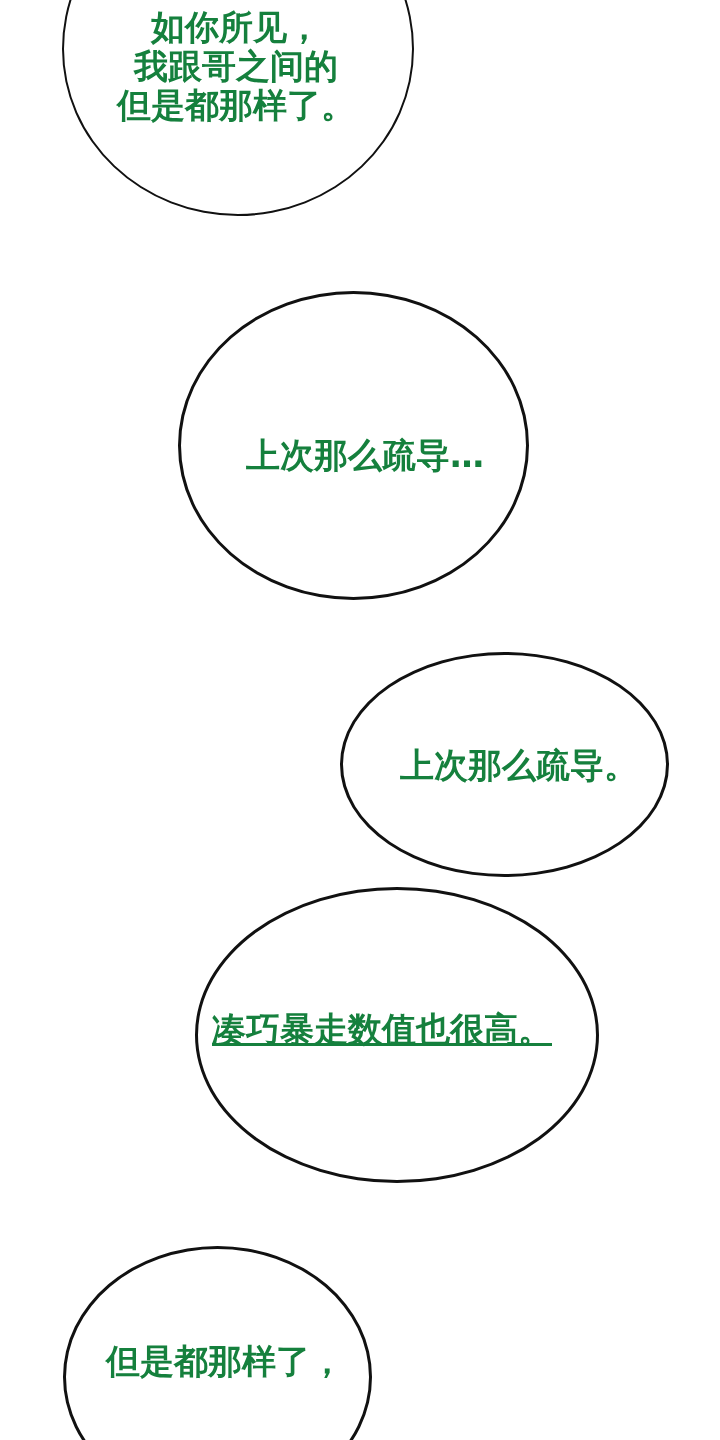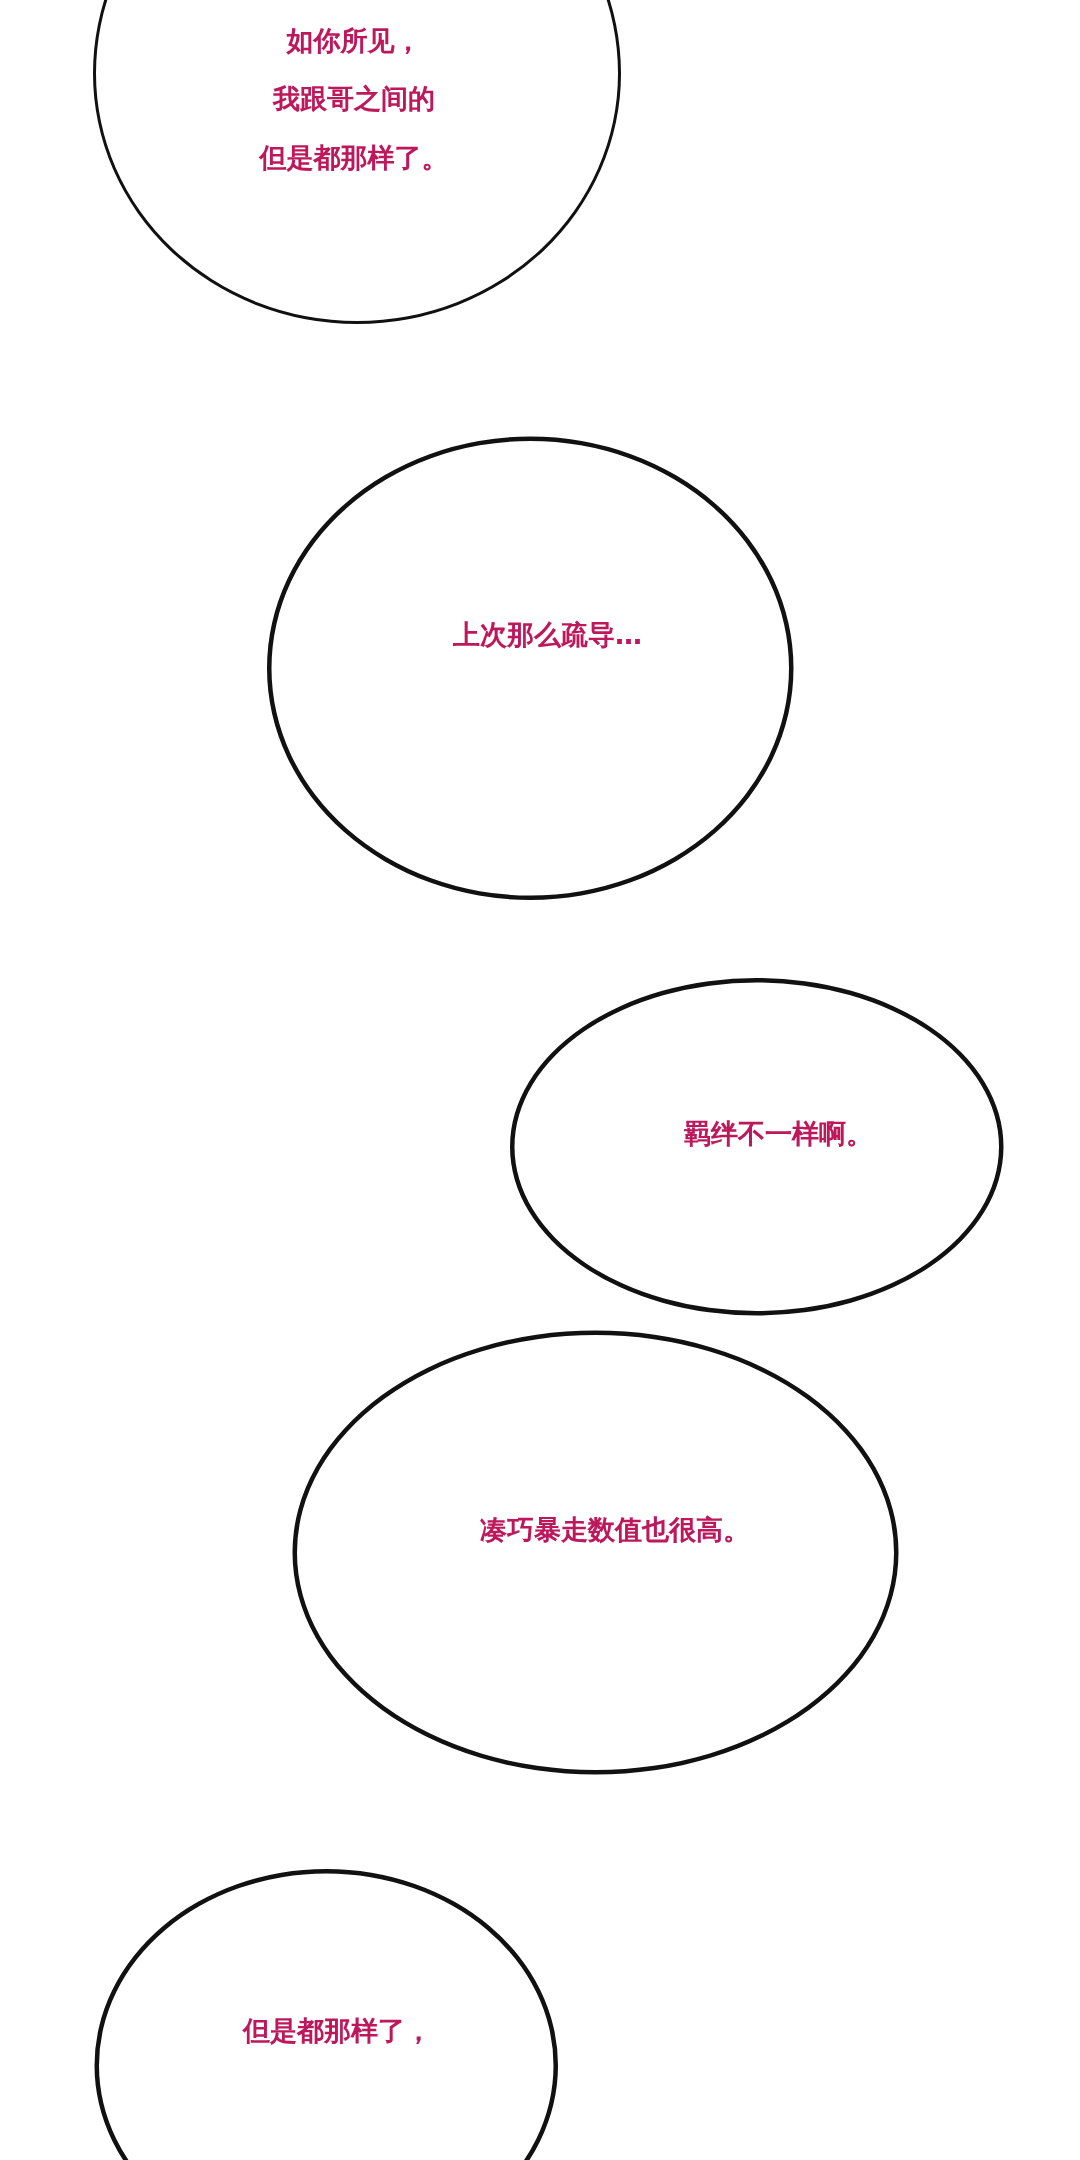--- a/index.html
+++ b/index.html
@@ -16,70 +16,70 @@
     }
     .bubble {
       position: absolute;
       box-sizing: border-box;
       border: 3px solid #111111;
       border-radius: 50%;
       background: #ffffff;
     }
     .bubble-text {
       position: absolute;
-      color: #be185d;
+      color: #15803d;
       font-weight: bold;
-      font-size: 18px;
+      font-size: 34px;
       line-height: 1;
       white-space: nowrap;
       text-align: center;
       transform: translateX(-50%);
     }
     .multi {
       line-height: 39px;
     }
     .multi span { display: block; }
 
     
     #b1 {
       left: 62px; top: -118px; width: 352px; height: 334px;
       border-width: 2px;
       border-radius: 48% 48% 50% 50% / 50% 50% 50% 50%;
     }
     #t1 { left: 236px; top: 8px; }
 
     
     #b2 { left: 178px; top: 291px; width: 351px; height: 309px; }
-    #t2 { left: 365px; top: 415px; }
+    #t2 { left: 365px; top: 438px; }
 
     
     #b3 { left: 340px; top: 652px; width: 329px; height: 225px; }
     #t3 { left: 519px; top: 748px; }
 
     
     #b4 { left: 195px; top: 887px; width: 404px; height: 296px; }
-    #t4 { left: 410px; top: 1012px; }
+    #t4 { left: 382px; top: 1012px; text-decoration: underline; }
 
     
     #b5 { left: 63px; top: 1246px; width: 309px; height: 262px; }
     #t5 { left: 225px; top: 1347px; font-family: Liberation Mono, monospace; }
   </style>
 </head>
 <body>
 
 <div id="b1" class="bubble"></div>
 <div id="t1" class="bubble-text multi">
   <span>如你所见，</span>
   <span>我跟哥之间的</span>
   <span>但是都那样了。</span>
 </div>
 
 <div id="b2" class="bubble"></div>
 <div id="t2" class="bubble-text">上次那么疏导…</div>
 
 <div id="b3" class="bubble"></div>
-<div id="t3" class="bubble-text">羁绊不一样啊。</div>
+<div id="t3" class="bubble-text">上次那么疏导。</div>
 
 <div id="b4" class="bubble"></div>
 <div id="t4" class="bubble-text">凑巧暴走数值也很高。</div>
 
 <div id="b5" class="bubble"></div>
 <div id="t5" class="bubble-text">但是都那样了，</div>
 
 </body></html>

